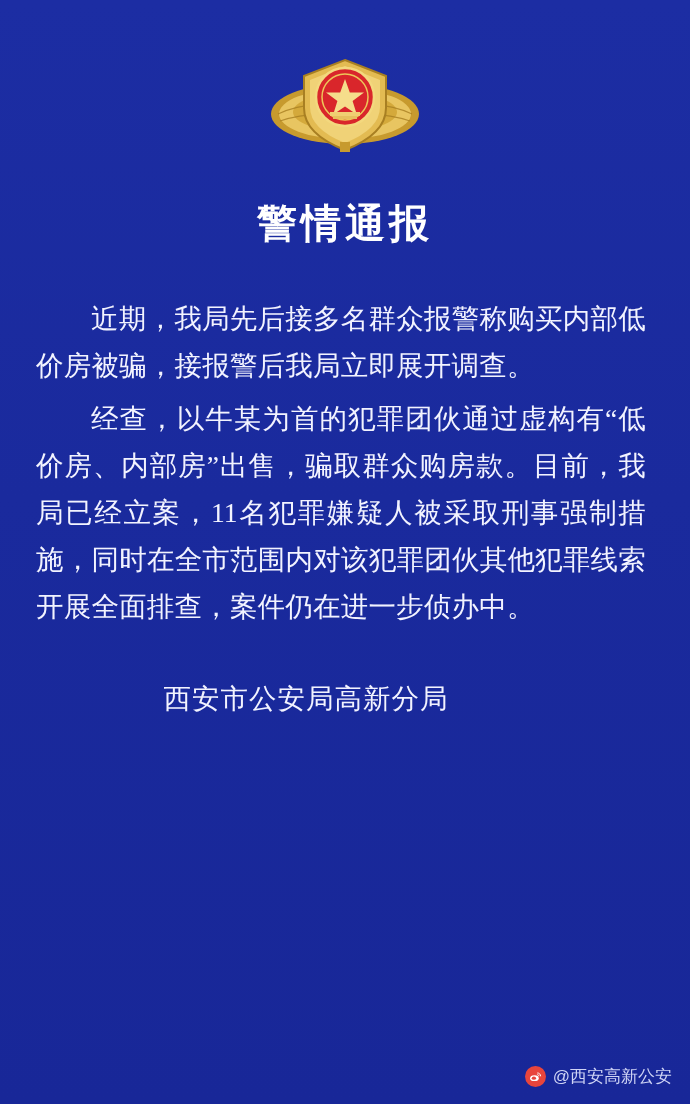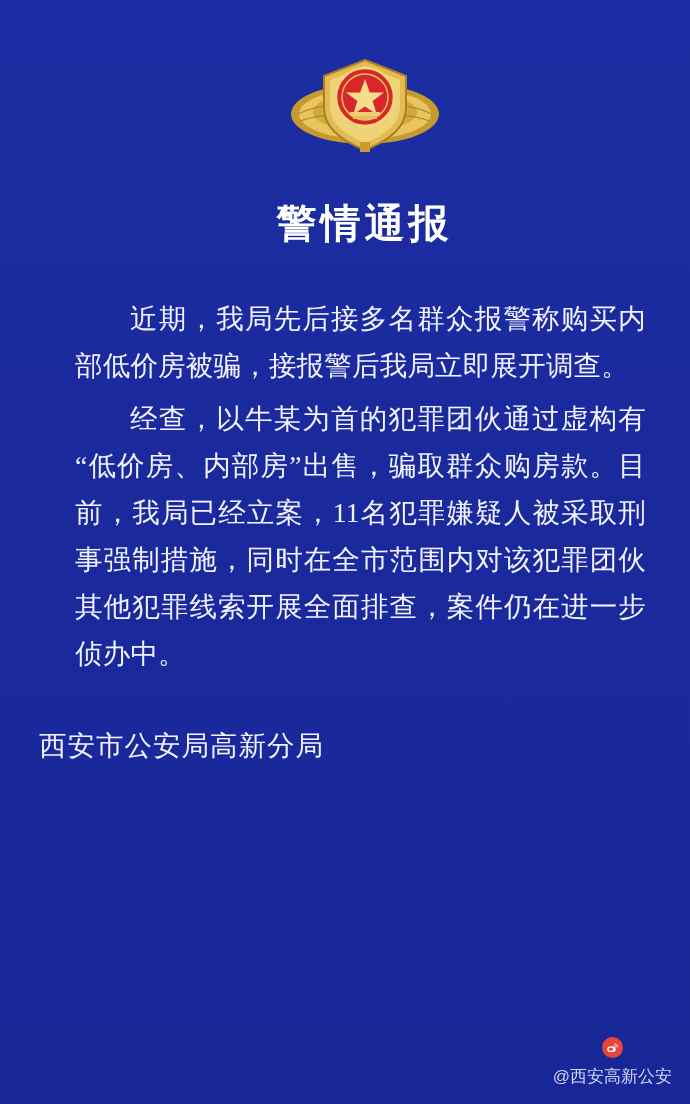--- a/index.html
+++ b/index.html
@@ -15,21 +15,20 @@
     overflow: hidden;
     position: relative;
   }
 
   .page {
     width: 690px;
     height: 1104px;
     position: relative;
     background: linear-gradient(180deg, #1c2da3 0%, #1a2a9d 45%, #182798 100%);
     box-sizing: border-box;
-    padding-left: 39px;
   }
 
   
   .emblem-wrap {
     width: 100%;
     display: flex;
     justify-content: center;
     padding-top: 42px;
   }
   .emblem {
@@ -66,41 +65,40 @@
   }
   .body-text p {
     margin: 0 0 6px 0;
     text-indent: 2em;
   }
 
   
   .signature {
     margin-top: 46px;
     margin-right: 78px;
-    text-align: left;
+    text-align: center;
     font-size: 27.5px;
     line-height: 46px;
     color: #f2f3ff;
   }
   .signature div {
     letter-spacing: 1px;
   }
 
   
   .footer {
     position: absolute;
     right: 18px;
     bottom: 16px;
     display: flex;
     align-items: center;
     gap: 7px;
     font-family: "Liberation Sans", sans-serif;
     font-size: 17px;
     color: #cfd4f5;
-    flex-direction: column;
   }
   .weibo-badge {
     width: 21px;
     height: 21px;
     border-radius: 50%;
     background: #e8453c;
     display: flex;
     align-items: center;
     justify-content: center;
   }

